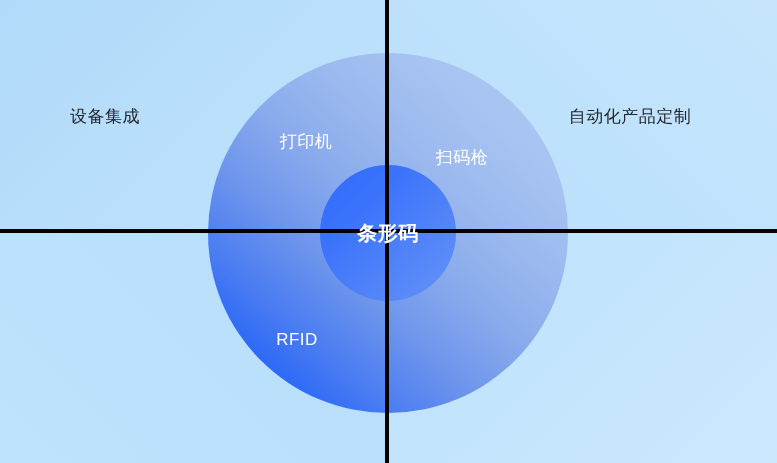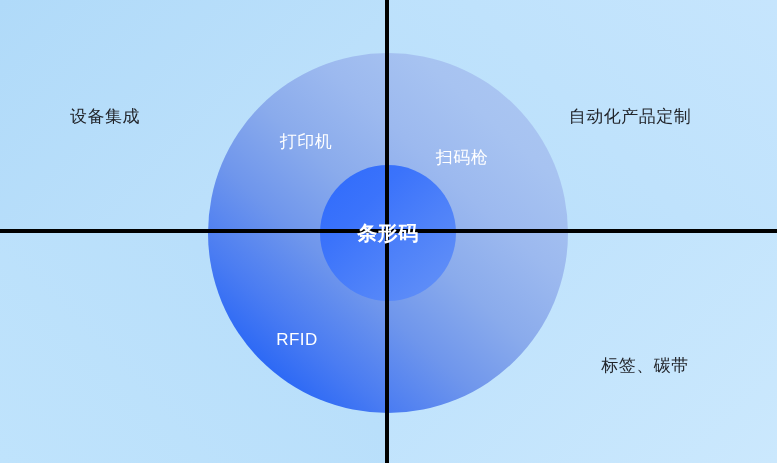--- a/index.html
+++ b/index.html
@@ -116,21 +116,20 @@
   <div class="quad-tint quad-br"></div>
 
   <div class="ring-outer"></div>
   <div class="ring-inner"></div>
 
   <div class="axis axis-v"></div>
   <div class="axis axis-h"></div>
 
   <div class="label label-outer pos-ruanjian">设备集成</div>
   <div class="label label-outer pos-zidonghua">自动化产品定制</div>
-  <div class="label label-outer pos-biaoqian">标签、碳带</div>
 
   <div class="label label-inner pos-dayinji">打印机</div>
   <div class="label label-inner pos-saomaqiang">扫码枪</div>
   <div class="label label-inner pos-rfid">RFID</div>
 
   <div class="label label-core pos-tiaoxingma">条形码</div>
 
 </div>
 
 </body></html>

